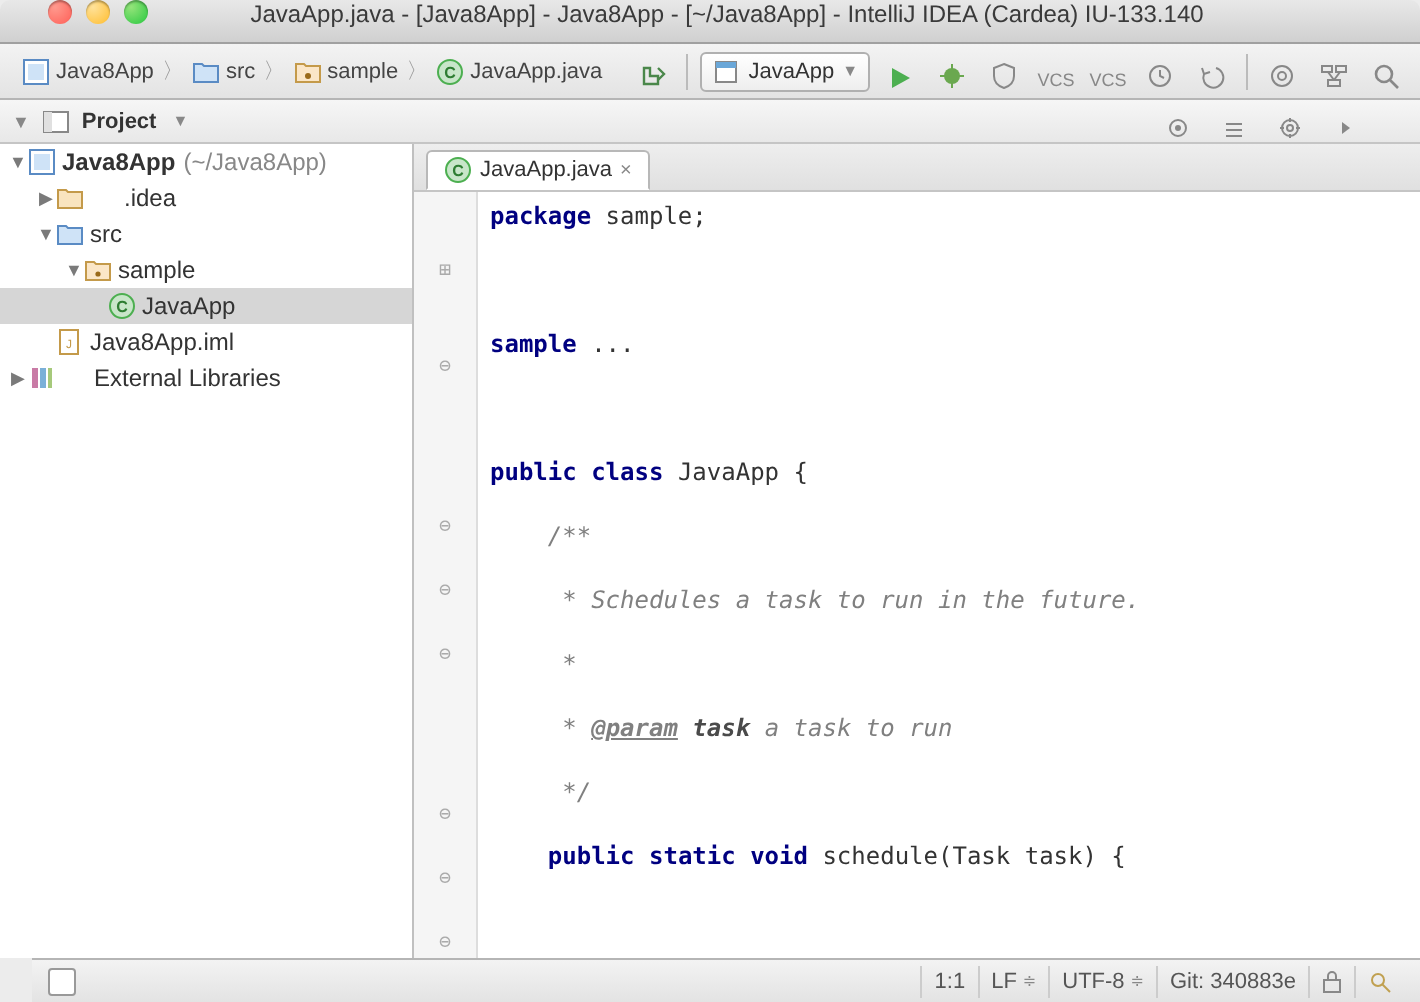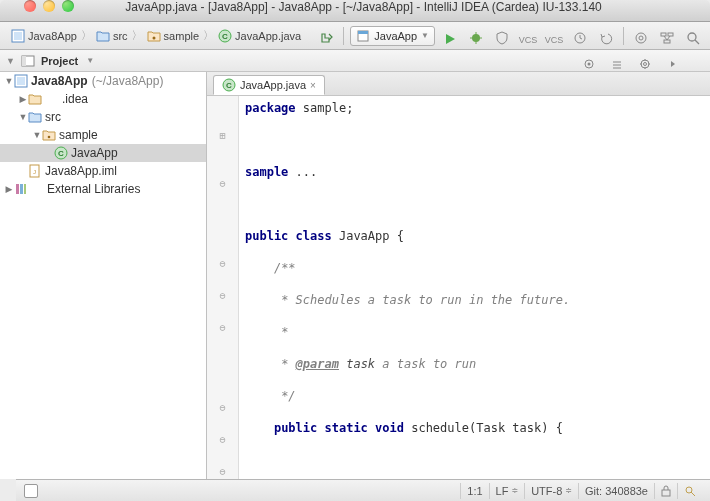--- a/index.html
+++ b/index.html
@@ -313,21 +313,21 @@
         <div>⊖</div>
       </div>
       <div class="code"><div><span class="kw">package</span><span> sample;</span></div>
 <div> </div>
 <div><span class="kw">sample</span><span> ...</span></div>
 <div> </div>
 <div><span class="kw">public</span><span class="kw"> class</span><span> JavaApp {</span></div>
 <div>    <span class="cm">/**</span></div>
 <div>    <span class="cm"> * Schedules a task to run in the future.</span></div>
 <div>    <span class="cm"> *</span></div>
-<div>    <span class="cm"> * </span><span class="cm" style="text-decoration:underline;font-weight:bold">@param</span><span class="cm"> </span><span class="cm" style="font-weight:normal;color:#4a4a4a">task</span><span class="cm"> a task to run</span></div>
+<div>    <span class="cm"> * </span><span class="cm" style="text-decoration:underline;font-weight:bold">@param</span><span class="cm"> </span><span class="cm" style="font-weight:bold;color:#4a4a4a">task</span><span class="cm"> a task to run</span></div>
 <div>    <span class="cm"> */</span></div>
 <div>    <span class="kw">public</span><span class="kw"> static</span><span class="kw"> void</span><span> schedule(Task task) {</span></div>
 
 
 
 
 
 
 
 

